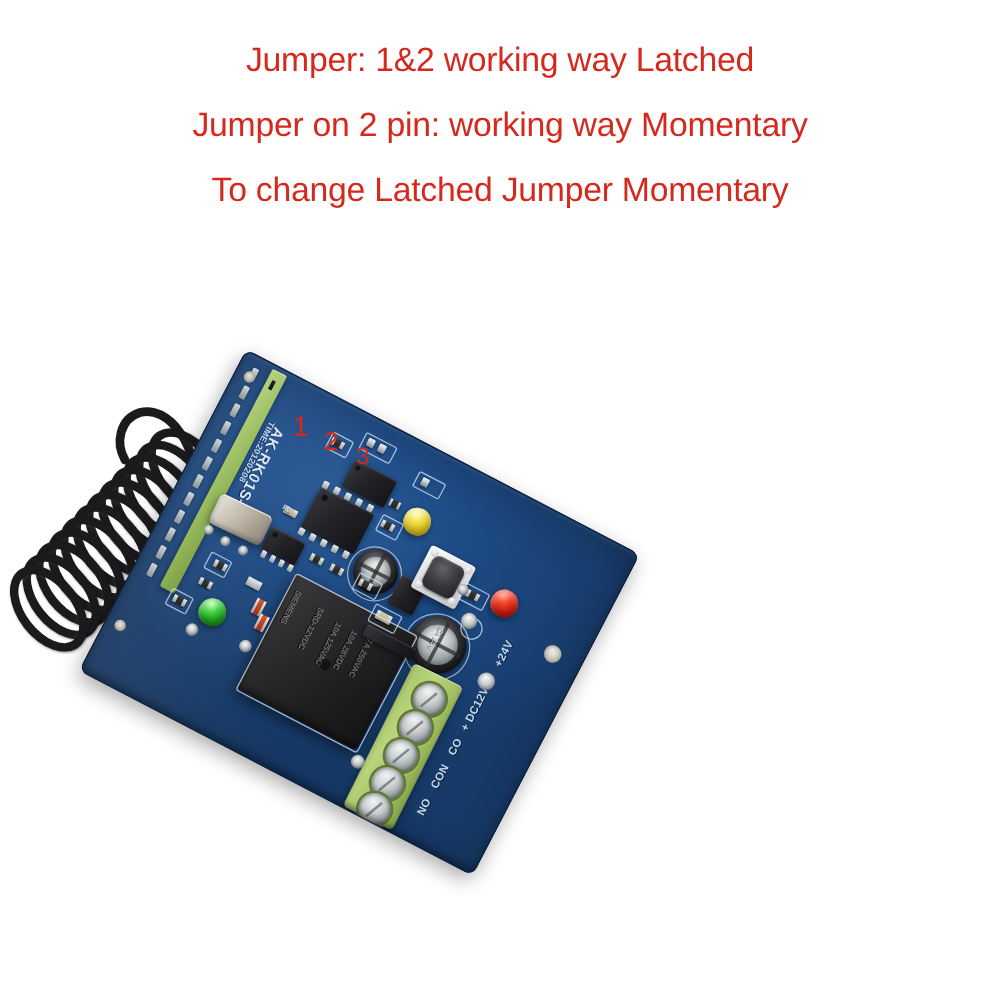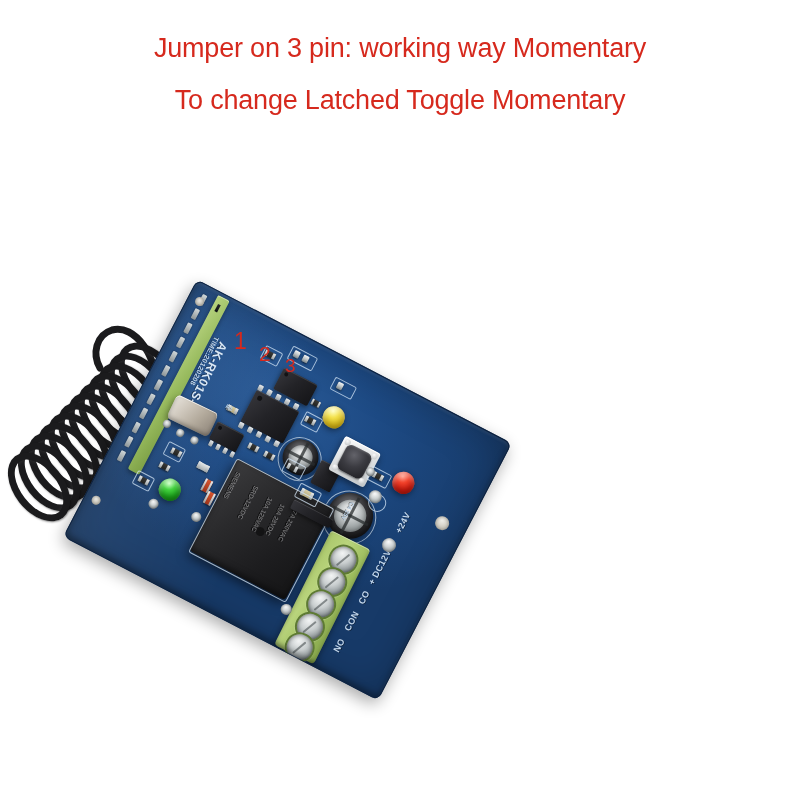--- a/index.html
+++ b/index.html
@@ -280,22 +280,23 @@
   }
   .num-label.n2{font-size:21px;}
   .num-label.n3{font-size:19px;}
 </style>
 </head>
 <body>
 
 <div id="stage">
 
   <div class="instructions">
-    <span class="instr-line">Jumper on 3 pin: working way Momentary</span>
-    <span class="instr-line">To change Latched Toggle Momentary</span>
+    <span class="instr-line">Jumper: 1&amp;2 working way Latched</span>
+    <span class="instr-line">Jumper on 2 pin: working way Momentary</span>
+    <span class="instr-line">To change Latched Jumper Momentary</span>
   </div>
 
   <div id="board-wrap">
 
     <div id="antenna">
 
       <svg width="180" height="200" style="position:absolute;left:0;top:0;">
         <path d="M150,86 C152,36 126,6 104,12 C88,17 84,36 92,50" stroke="#1b1b1d" stroke-width="7" fill="none" stroke-linecap="round"></path>
       </svg>
 

